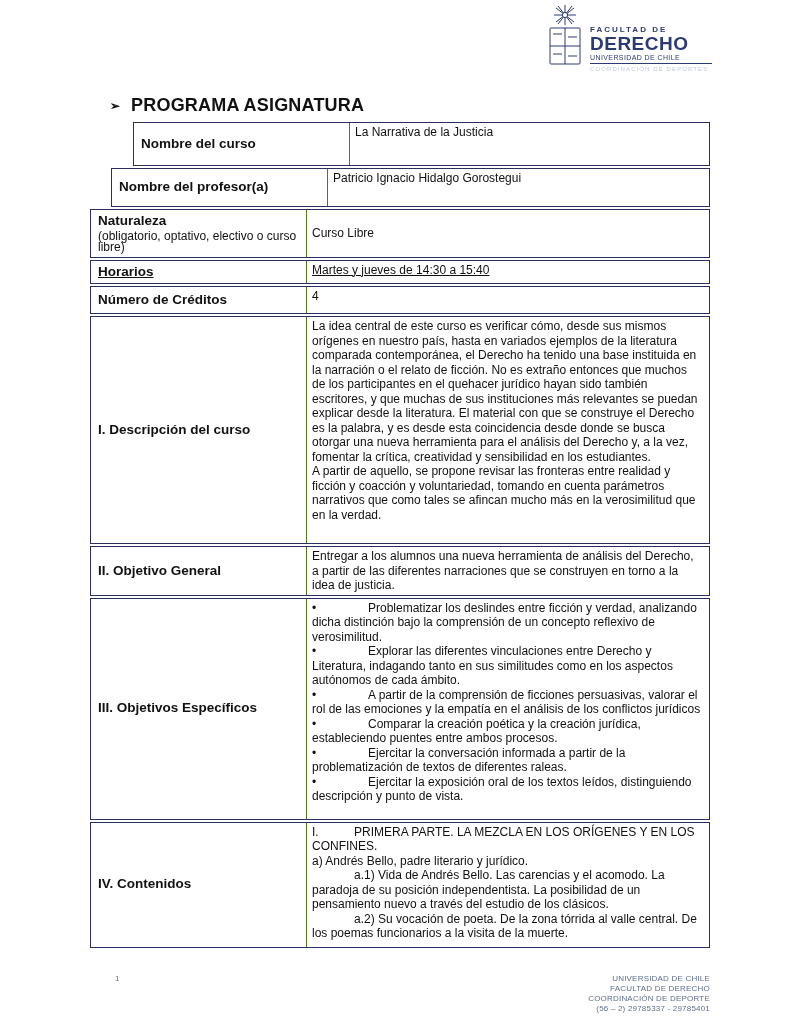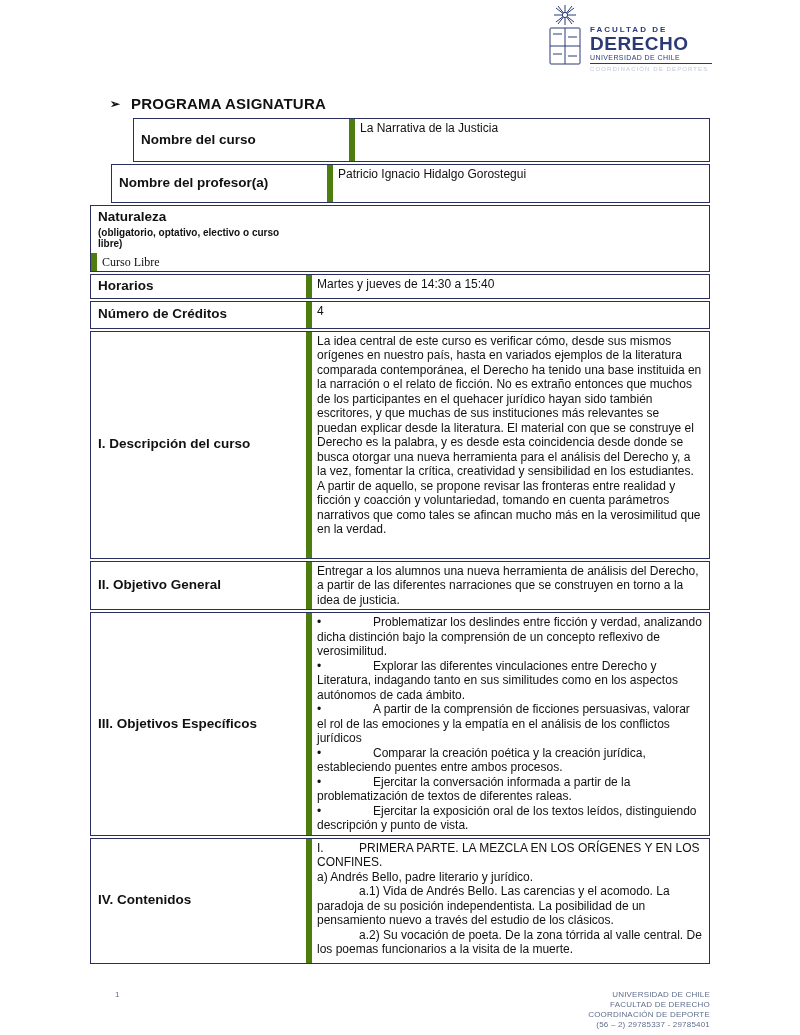--- a/index.html
+++ b/index.html
@@ -15,42 +15,42 @@
   .emblem{width:40px;height:68px;flex-shrink:0;}
   .logo-text{margin-left:5px;margin-top:17px;color:#2b3a75;width:122px;}
   .lt-small{font-size:8px;font-weight:bold;letter-spacing:2px;white-space:nowrap;}
   .lt-big{font-size:19px;font-weight:bold;letter-spacing:0.5px;line-height:20px;white-space:nowrap;}
   .lt-univ{font-size:7px;letter-spacing:0.4px;border-bottom:1px solid #2b3a75;padding-bottom:2px;white-space:nowrap;}
   .lt-tag{font-size:6px;letter-spacing:1.1px;color:#bdc9de;margin-top:2px;white-space:nowrap;}
 
   
   .heading{display:flex;align-items:center;gap:11px;margin:81px 0 6px 0;padding-left:20px;font-weight:bold;}
   .arrow{font-size:12px;line-height:12px;}
-  .h-title{font-size:15px;letter-spacing:0.2px;}
+  .h-title{font-size:18px;letter-spacing:0.2px;}
 
   
   .ptable{width:620px;}
   .t-row{display:flex;border:1px solid #293061;margin-bottom:2px;background:#fff;box-sizing:border-box;}
   .cell{box-sizing:border-box;}
   .c-label{
     width:215px;flex-shrink:0;padding:3px 8px 3px 7px;
     display:flex;flex-direction:column;justify-content:center;
     font-weight:bold;font-size:13.5px;line-height:16.5px;
   }
   .c-label.top{justify-content:flex-start;}
-  .label-note{font-weight:bold;font-size:10px;line-height:11.5px;margin-top:1px;}
+  .label-note{font-weight:normal;font-size:12px;line-height:11.5px;margin-top:1px;}
   .c-value{
-    flex:1;border-left:6px solid #4d7c0f;padding:2px 7px 2px 5px;
+    flex:1;border-left:1px solid #4d7c0f;padding:2px 7px 2px 5px;
     font-size:12px;line-height:14.5px;
     display:flex;flex-direction:column;justify-content:flex-start;
   }
-  .c-value.mid{justify-content:center;font-family:Liberation Serif, serif;}
+  .c-value.mid{justify-content:center;}
   .c-value p{margin:0;}
-  .r1{min-height:44px;margin-left:43px;} .r2{min-height:39px;margin-left:21px;} .r3{min-height:46px;flex-direction:column;}
-  .r4{min-height:22px;} .r5{min-height:28px;} .r6{min-height:228px;}
+  .r1{min-height:44px;margin-left:43px;} .r2{min-height:39px;margin-left:21px;} .r3{min-height:46px;}
+  .r4{min-height:22px;text-decoration:underline;} .r5{min-height:28px;} .r6{min-height:228px;}
   .r7{min-height:43px;} .r8{min-height:222px;} .r9{min-height:126px;}
   .marker{display:inline-block;width:56px;}
   .m-i{display:inline-block;width:42px;}
   .ind{display:inline-block;width:42px;}
 
   
   .footer{display:flex;justify-content:space-between;align-items:flex-start;margin-top:26px;padding-left:25px;color:#5f6e8e;}
   .f-page{font-size:8px;}
   .f-org{text-align:right;font-size:8px;line-height:10px;letter-spacing:0.2px;}
 </style>

